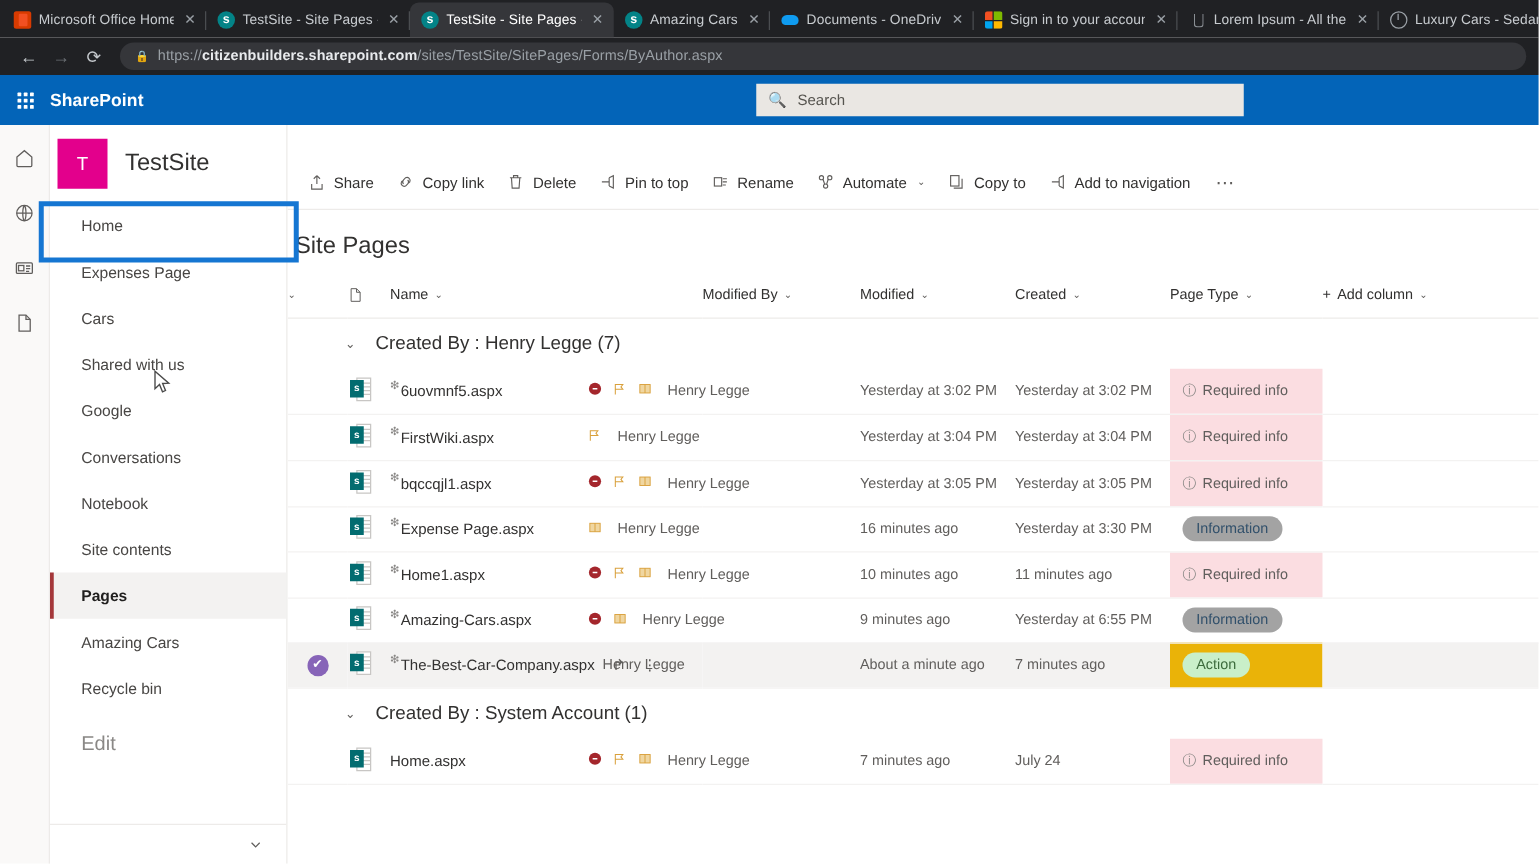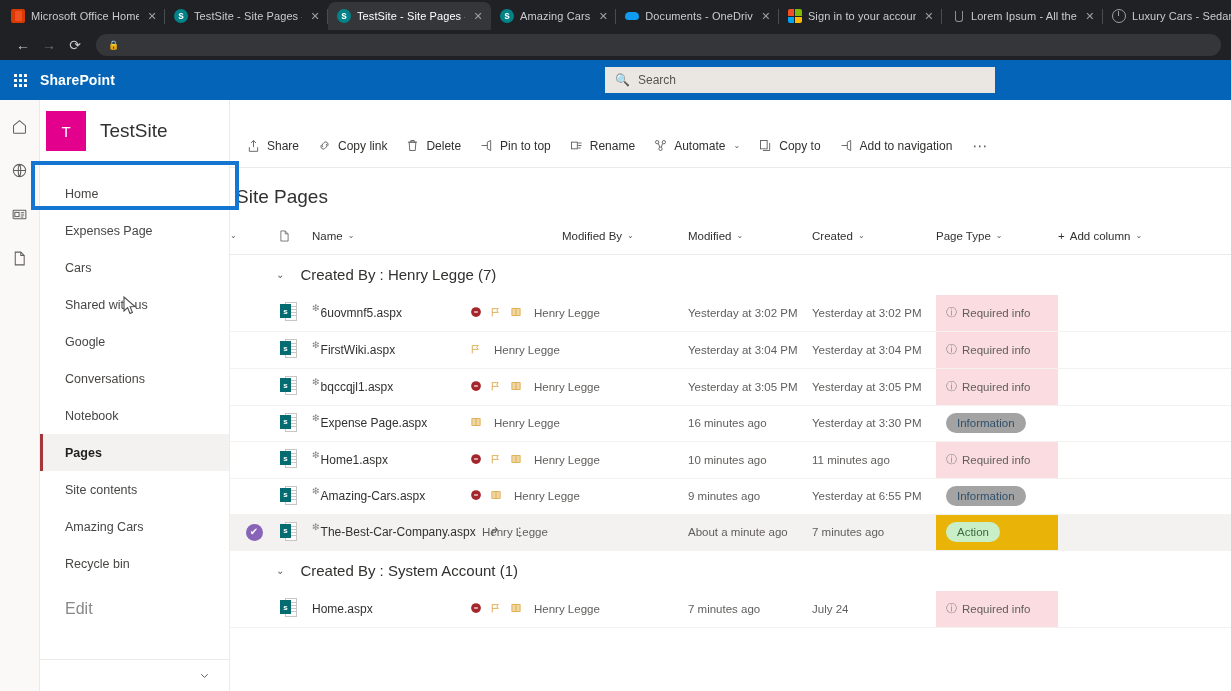--- a/index.html
+++ b/index.html
@@ -168,21 +168,21 @@
   }
   .site-logo {
     width: 40px; height: 40px; flex: 0 0 40px;
     background: #e3008c; color: #fff;
     display: flex; align-items: center; justify-content: center;
     font-size: 15px;
   }
   .site-title {
     font-size: 19px; color: #323130; white-space: nowrap;
   }
-  .nav-list { padding-top: 13px; }
+  .nav-list { padding-top: 0; }
   .nav-item {
     height: 37px; display: flex; align-items: center;
     padding-left: 25px; position: relative;
     font-size: 12.5px; color: #484644;
   }
   .nav-item.selected { background: #f3f2f1; color: #201f1e; font-weight: 600; }
   .nav-item.selected::before {
     content: ""; position: absolute; left: 0; top: 0; bottom: 0;
     width: 3px; background: #a4373a;
   }
@@ -374,20 +374,21 @@
       <span class="tab-title">Luxury Cars - Sedans,</span>
     </div>
   </div>
 
 <div class="browser-toolbar">
   <div class="nav-btn">←</div>
   <div class="nav-btn disabled">→</div>
   <div class="nav-btn">⟳</div>
   <div class="omnibox">
     <span class="lock-icon">🔒</span>
+    <span class="url-text" id="urltext">https://<b>citizenbuilders.sharepoint.com</b>/sites/TestSite/SitePages/Forms/ByAuthor.aspx</span>
   </div>
 </div>
 
 <div class="suite-bar">
   <div class="waffle">
     <div class="waffle-grid">
         <i></i>
         <i></i>
         <i></i>
         <i></i>
@@ -454,25 +455,25 @@
         </div>
         <div class="nav-item">
           <span>Google</span>
         </div>
         <div class="nav-item">
           <span>Conversations</span>
         </div>
         <div class="nav-item">
           <span>Notebook</span>
         </div>
+        <div class="nav-item">
+          <span>Site contents</span>
+        </div>
         <div class="nav-item selected">
           <span>Pages</span>
-        </div>
-        <div class="nav-item">
-          <span>Site contents</span>
         </div>
         <div class="nav-item">
           <span>Amazing Cars</span>
         </div>
         <div class="nav-item">
           <span>Recycle bin</span>
         </div>
         <div class="nav-item edit">
           <span>Edit</span>
         </div>

